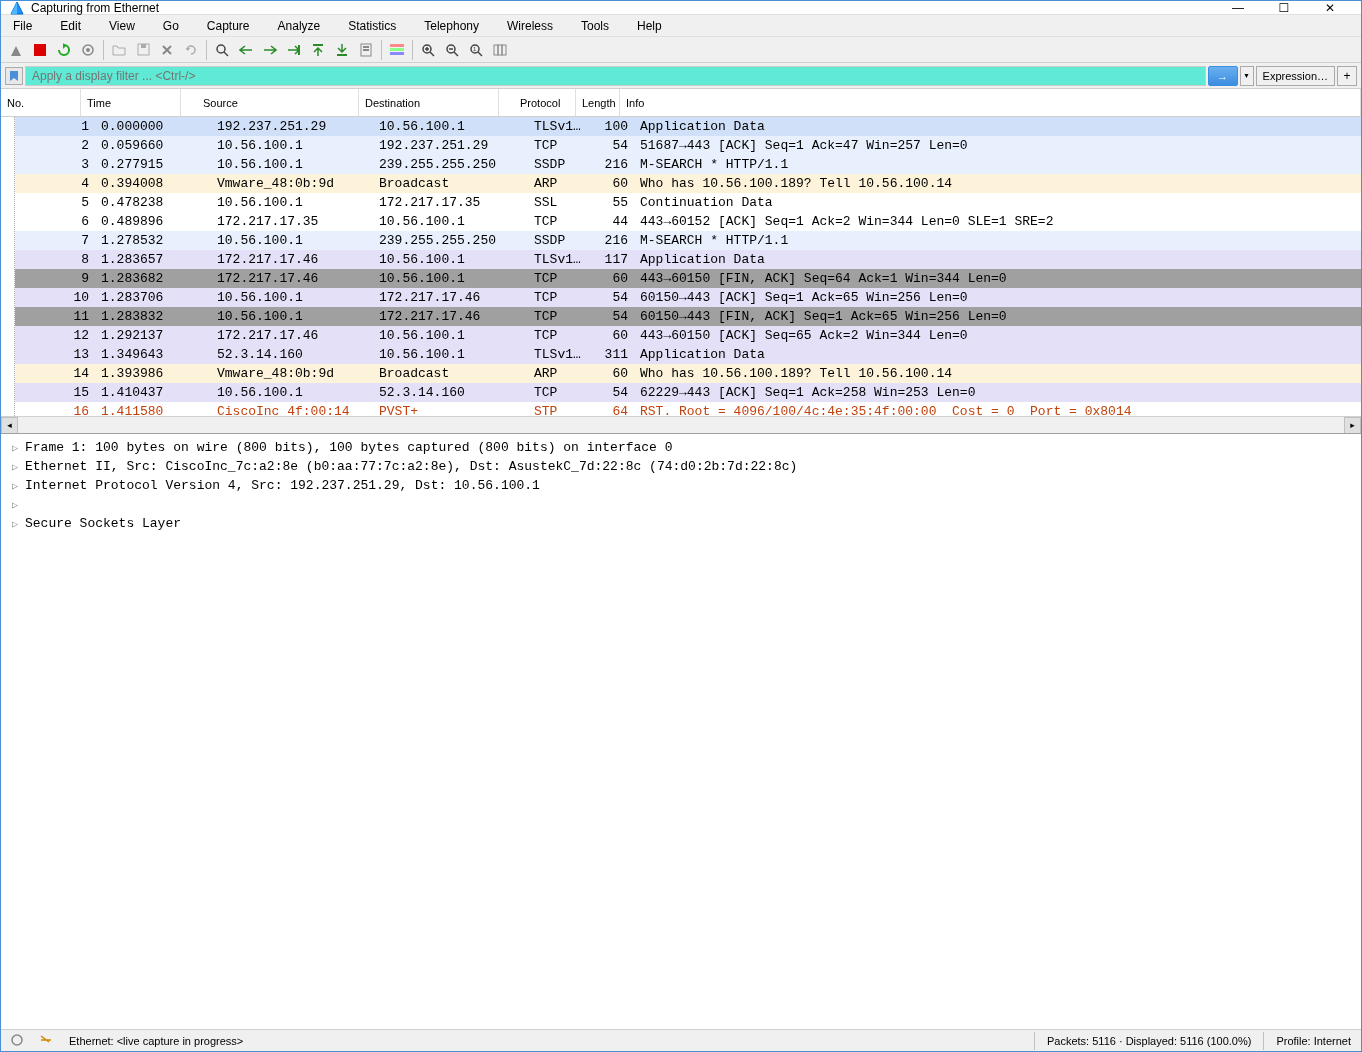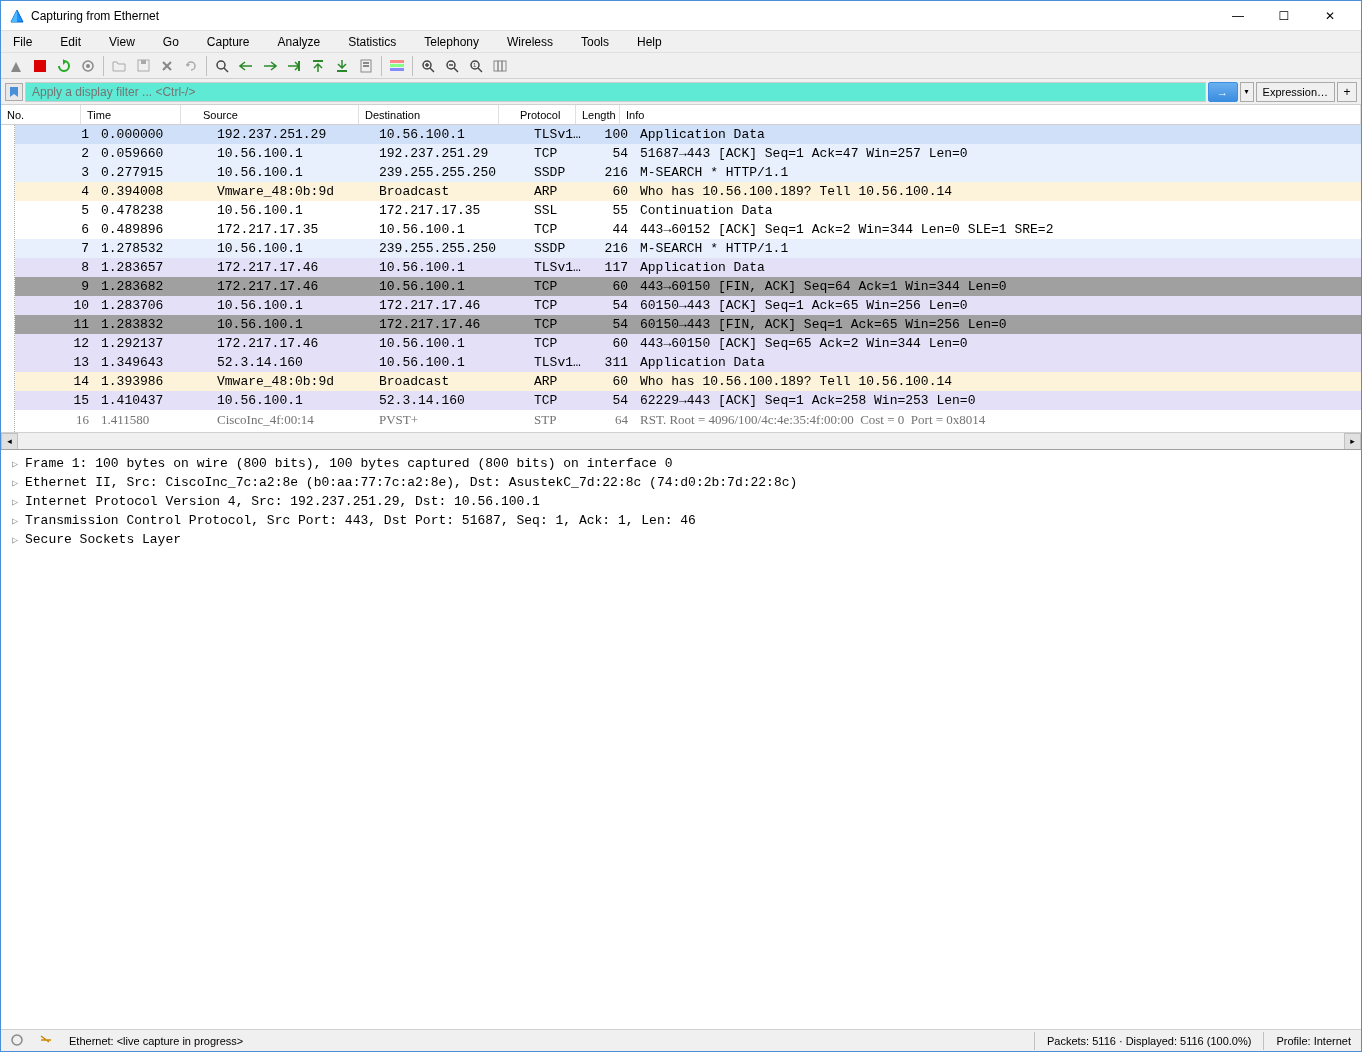--- a/index.html
+++ b/index.html
@@ -1,53 +1,53 @@
 <!DOCTYPE html>
 <html><head>
 <meta charset="utf-8">
 <style>
 * { box-sizing: border-box; margin: 0; padding: 0; }
 body { font-family: Tahoma, "Segoe UI", sans-serif; font-size: 12px; background: #fff; width: 1362px; height: 1052px; overflow: hidden; display: flex; flex-direction: column; border: 1px solid #4a90d9; }
-.titlebar { height: 30px; background: #fff; display: flex; align-items: center; padding: 0 8px; border-bottom: 1px solid #e0e0e0; }
+.titlebar { height: 14px; background: #fff; display: flex; align-items: center; padding: 0 8px; border-bottom: 1px solid #e0e0e0; }
 .titlebar .app-icon { width:16px; height:16px; margin-right:6px; }
 .titlebar .title { flex: 1; font-size: 12px; }
 .titlebar .win-controls { display: flex; gap: 0; }
 .titlebar .win-btn { width: 46px; height: 30px; display: flex; align-items: center; justify-content: center; font-family: "Segoe UI Symbol", sans-serif; cursor: default; }
 .menubar { height: 22px; background: #f0f0f0; display: flex; align-items: center; padding: 0 4px; gap: 12px; border-bottom: 1px solid #e0e0e0; }
 .menubar .menu-item { padding: 2px 8px; cursor: default; }
 .toolbar { height: 26px; background: #f0f0f0; display: flex; align-items: center; padding: 0 4px; gap: 2px; border-bottom: 1px solid #d0d0d0; }
 .toolbar .tbtn { width: 22px; height: 22px; display: flex; align-items: center; justify-content: center; border: 1px solid transparent; cursor: default; }
 .toolbar .tsep { width: 1px; height: 20px; background: #c0c0c0; margin: 0 2px; }
 .filterbar { height: 26px; background: #f0f0f0; display: flex; align-items: center; padding: 0 4px; gap: 2px; border-bottom: 1px solid #d0d0d0; }
 .filterbar .fbtn { width:18px; height:18px; display:flex; align-items:center; justify-content:center; border:1px solid #aaa; background:#e8e8e8; font-size:10px;}
 .filterbar input { flex: 1; height: 20px; border: 1px solid #ccc; padding: 0 6px; font-size: 12px; background: #5eead4; }
 .filterbar .apply-btn { width: 30px; height: 20px; background: linear-gradient(#6bb0f0,#3a8de0); border: 1px solid #3a8de0; border-radius: 2px; display:flex; align-items:center; justify-content:center; color:#fff; font-size:11px;}
 .filterbar .dropdown-btn { width:14px; height:20px; border:1px solid #aaa; background:#f0f0f0; display:flex;align-items:center;justify-content:center;font-size:8px;}
 .filterbar .expr-btn { padding: 0 6px; height: 20px; border: 1px solid #aaa; background: #f0f0f0; font-size:11px;}
 .filterbar .add-btn { width: 20px; height: 20px; border: 1px solid #aaa; background: #f0f0f0; display:flex;align-items:center;justify-content:center;}
 .packet-list { flex: 0 0 345px; overflow: hidden; position: relative; display: flex; flex-direction: column; border-bottom: 1px solid #a0a0a0; }
-.pl-header { height: 20px; background: #fff; border-bottom: 1px solid #d0d0d0; display: flex; font-size: 11px; }
+.pl-header { height: 28px; background: #fff; border-bottom: 1px solid #d0d0d0; display: flex; font-size: 11px; }
 .pl-header .col { border-right: 1px solid #e0e0e0; padding: 2px 6px; display: flex; align-items: center; }
 .pl-body { flex: 1; overflow-y: scroll; overflow-x: hidden; font-family: "Consolas","Courier New",monospace; font-size: 13px; position:relative; }
 .pl-row { display: flex; height: 19px; align-items: center; white-space: pre; }
 .pl-row .cell { padding: 0 6px; overflow: hidden; }
 .col-no { width: 80px; text-align: right; }
 .col-time { width: 100px; }
 .col-src { width: 162px; margin-left: 16px; }
 .col-dst { width: 140px; }
 .col-proto { width: 62px; margin-left: 15px; }
 .col-len { width: 44px; text-align: right; }
 .col-info { flex: 1; }
 .row-blue-light { background: #e8f0fe; }
 .row-blue-sel { background: #d0e0f8; }
 .row-cream { background: #fdf3da; }
 .row-lavender { background: #e4e0f8; }
 .row-gray-dark { background: #a0a0a0; }
 .row-white { background: #fff; }
-.row-faded { background: #fff; color: #737373; font-family: Liberation Serif, serif; }
+.row-faded { background: #fff; color: #c2410c; }
 .hscroll { height: 17px; background: #f0f0f0; display:flex; align-items:center; border-top:1px solid #d0d0d0;}
 .hscroll .arrow { width:17px; height:17px; background:#e0e0e0; border:1px solid #c0c0c0; display:flex;align-items:center;justify-content:center;font-size:9px;}
 .hscroll .track { flex:1; height:17px; background:#f0f0f0;}
 .details-pane { flex: 1; overflow: auto; font-family: "Consolas","Courier New",monospace; font-size: 13px; padding: 4px 8px; background: #fff; }
 .details-pane .tree-row { display: flex; align-items: center; height: 19px; }
 .details-pane .expander { width: 12px; text-align: center; color: #888; margin-right: 4px; font-size:10px;}
 .statusbar { height: 22px; background: #f0f0f0; border-top: 1px solid #d0d0d0; display: flex; align-items: center; font-size: 11px; padding: 0 6px; gap: 8px; }
 .statusbar .sep { width:1px; height:18px; background:#c0c0c0; }
 .statusbar .section { padding: 0 4px; }
 .statusbar .flex { flex: 1; }
@@ -267,21 +267,20 @@
     <div class="tree-row">
       <span class="expander">▷</span>
       <span>Ethernet II, Src: CiscoInc_7c:a2:8e (b0:aa:77:7c:a2:8e), Dst: AsustekC_7d:22:8c (74:d0:2b:7d:22:8c)</span>
     </div>
     <div class="tree-row">
       <span class="expander">▷</span>
       <span>Internet Protocol Version 4, Src: 192.237.251.29, Dst: 10.56.100.1</span>
     </div>
     <div class="tree-row">
       <span class="expander">▷</span>
-      <span>Transmission Control Protocol, Src Port: 443, Dst Port: 51687, Seq: 1, Ack: 1, Len: 46</span>
     </div>
     <div class="tree-row">
       <span class="expander">▷</span>
       <span>Secure Sockets Layer</span>
     </div>
   </div>
 
 <div class="statusbar">
   <div class="section"><svg width="12" height="12">
         <circle cx="6" cy="6" r="5" fill="none" stroke="#888" stroke-width="1.5"></circle>

